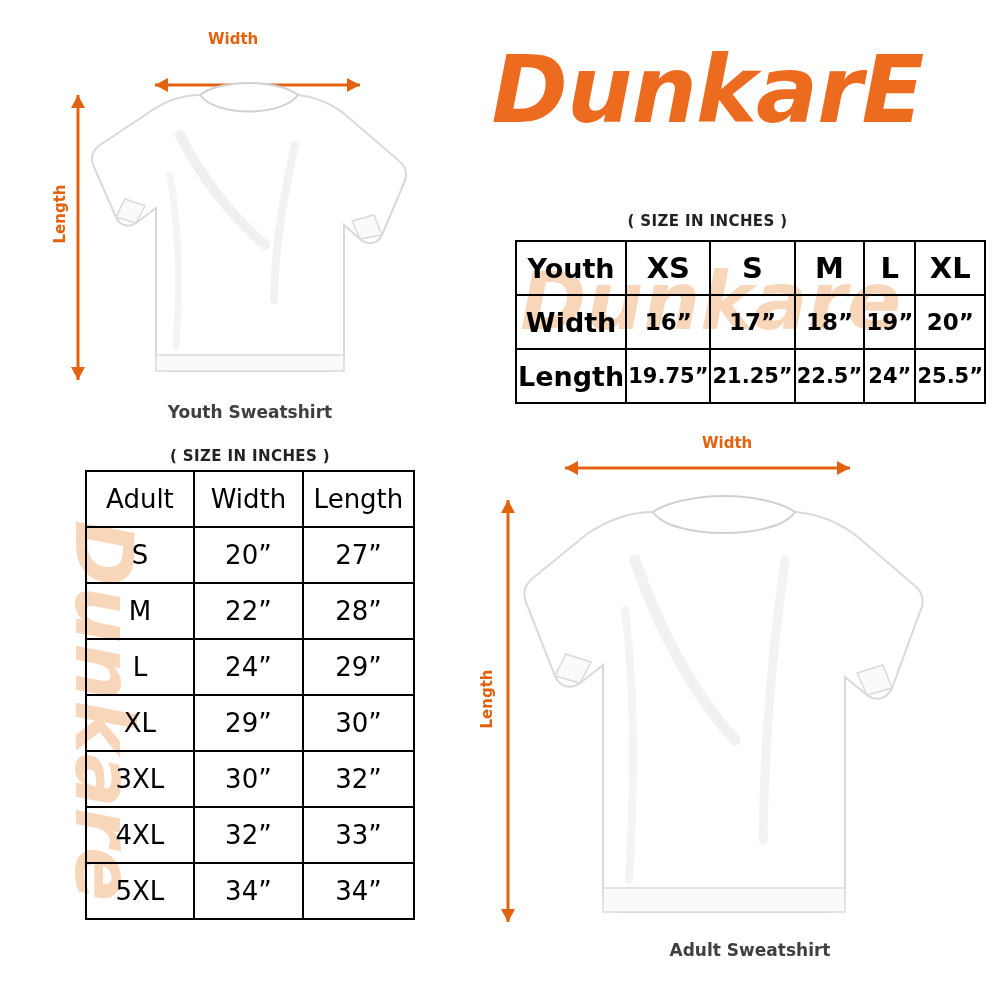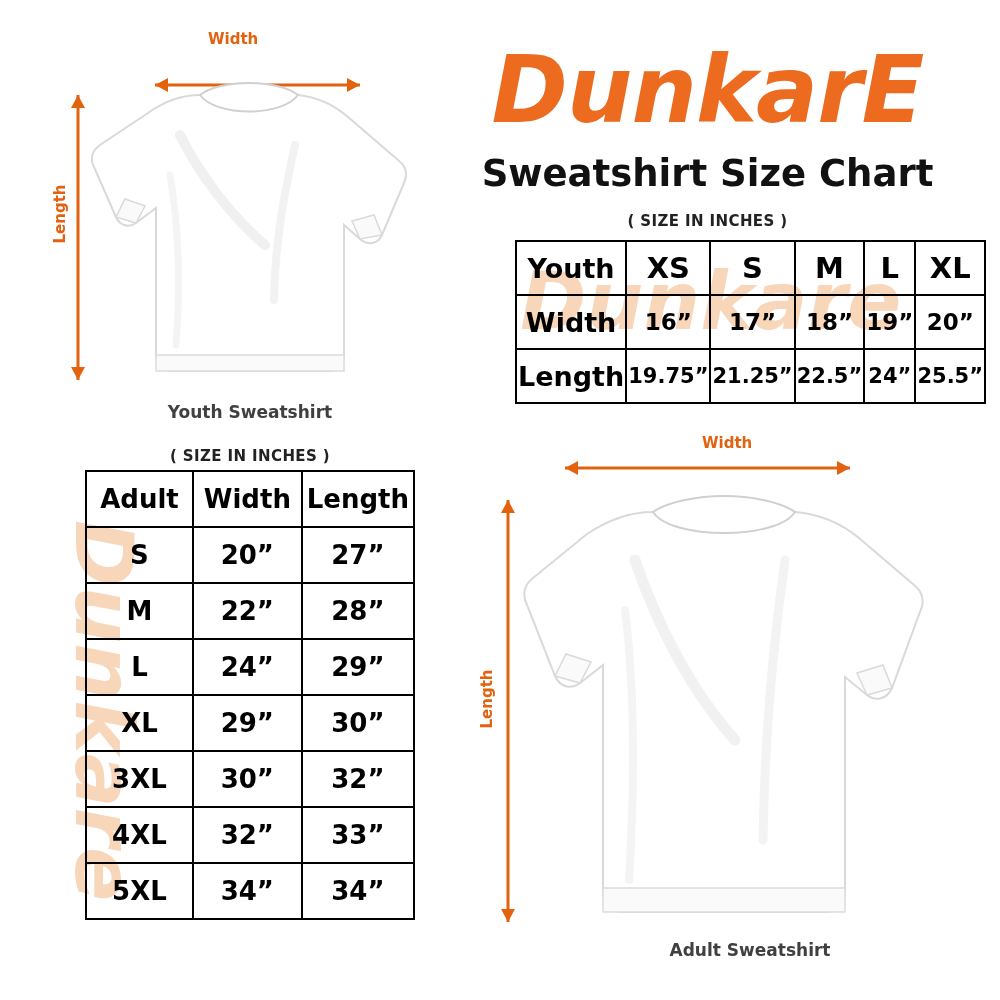--- a/index.html
+++ b/index.html
@@ -119,21 +119,21 @@
   
   #adult-table {
     position: absolute;
     left: 85px;
     top: 470px;
     width: 330px;
   }
   #adult-table td {
     height: 52px;
     font-size: 26px;
-    font-weight: bold;
+    font-weight: normal;
   }
   #adult-table td.col-size { width: 110px; }
   #adult-table td.col-val  { width: 110px; }
 
   
   .watermark {
     position: absolute;
     color: #F6CFAF;
     font-family: "DejaVu Sans", sans-serif;
     font-weight: bold;
@@ -188,21 +188,20 @@
   }
 
   svg { display: block; }
 </style>
 </head>
 <body>
 
 <div class="page">
 
   <div class="brand-logo">DunkarE</div>
-  <div class="chart-title">Sweatshirt Size Chart</div>
   <div class="units-label units-youth">( SIZE IN INCHES )</div>
 
   <svg class="abs" style="left:30px; top:25px;" width="400" height="380" viewBox="0 0 400 380">
 
     <line x1="125" y1="60" x2="330" y2="60" stroke="#E2620F" stroke-width="3"></line>
     <polygon points="125,60 138,53 138,67" fill="#E2620F"></polygon>
     <polygon points="330,60 317,53 317,67" fill="#E2620F"></polygon>
 
     <line x1="48" y1="70" x2="48" y2="355" stroke="#E2620F" stroke-width="3"></line>
     <polygon points="48,70 41,83 55,83" fill="#E2620F"></polygon>

